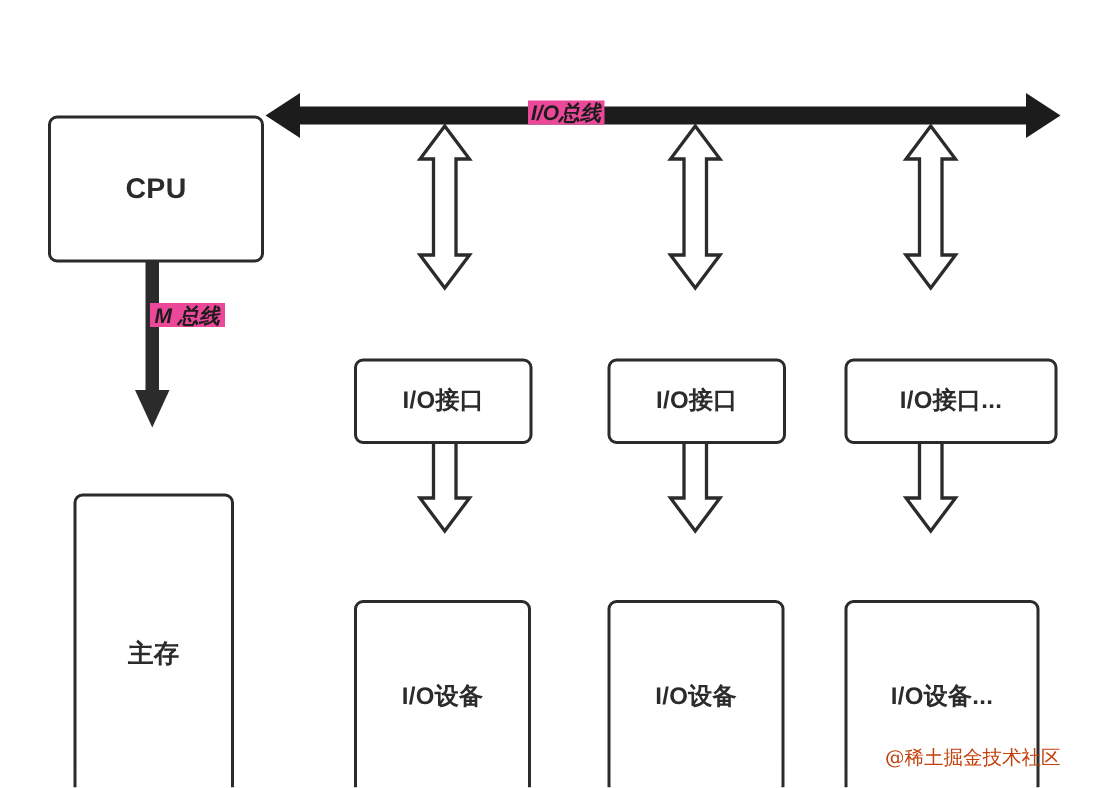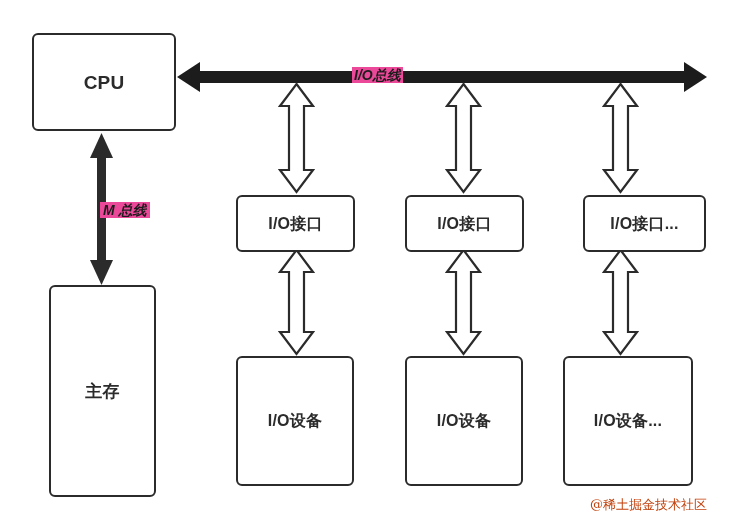--- a/index.html
+++ b/index.html
@@ -29,34 +29,35 @@
     box-sizing: border-box;
     border: 2px solid #2b2b2b;
     border-radius: 6px;
     background: #ffffff;
     display: flex;
     align-items: center;
     justify-content: center;
     color: #2b2b2b;
     font-weight: bold;
     letter-spacing: 0.2px;
+    margin-top: 44px;
   }
   .node-label {
     display: block;
     text-align: center;
     line-height: 1;
     white-space: nowrap;
   }
   #cpu-box { left: 32px; top: 33px; width: 144px; height: 98px; font-size: 19px; }
   #main-memory-box { left: 49px; top: 285px; width: 107px; height: 212px; font-size: 17px; }
 
   .iface-box { top: 195px; height: 57px; font-size: 16px; justify-content: center; }
   #iface-box-0 { left: 236px; width: 119px; }
   #iface-box-1 { left: 405px; width: 119px; }
-  #iface-box-2 { left: 583px; width: 123px; }
+  #iface-box-2 { left: 563px; width: 142px; }
 
   .device-box { top: 356px; height: 130px; font-size: 16px; }
   #device-box-0 { left: 236px; width: 118px; }
   #device-box-1 { left: 405px; width: 118px; }
   #device-box-2 { left: 563px; width: 130px; }
 
   .bus-label {
     position: absolute;
     color: #1c1c1c;
     font-weight: bold;

